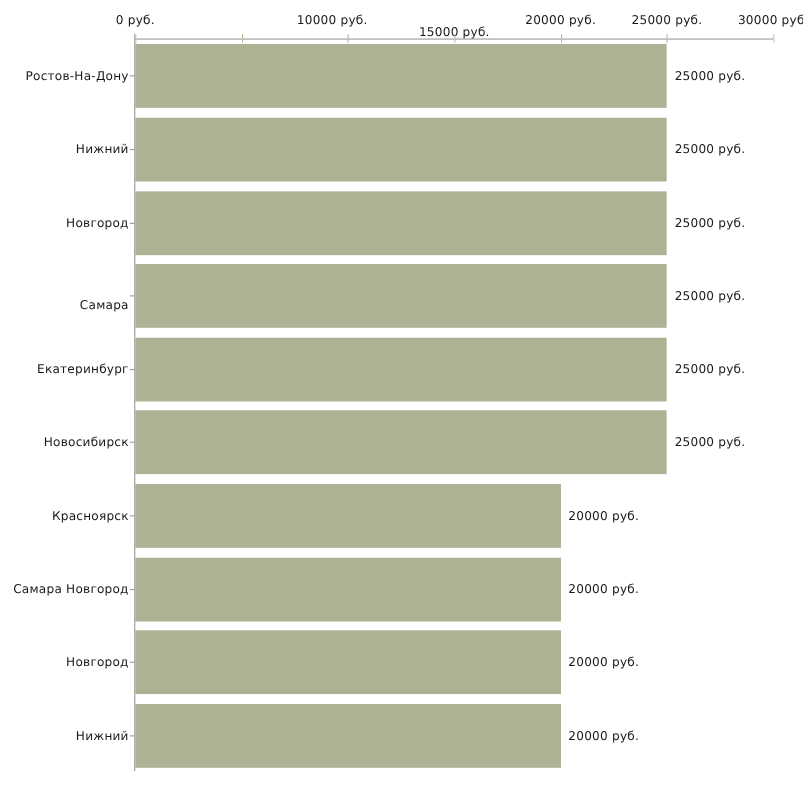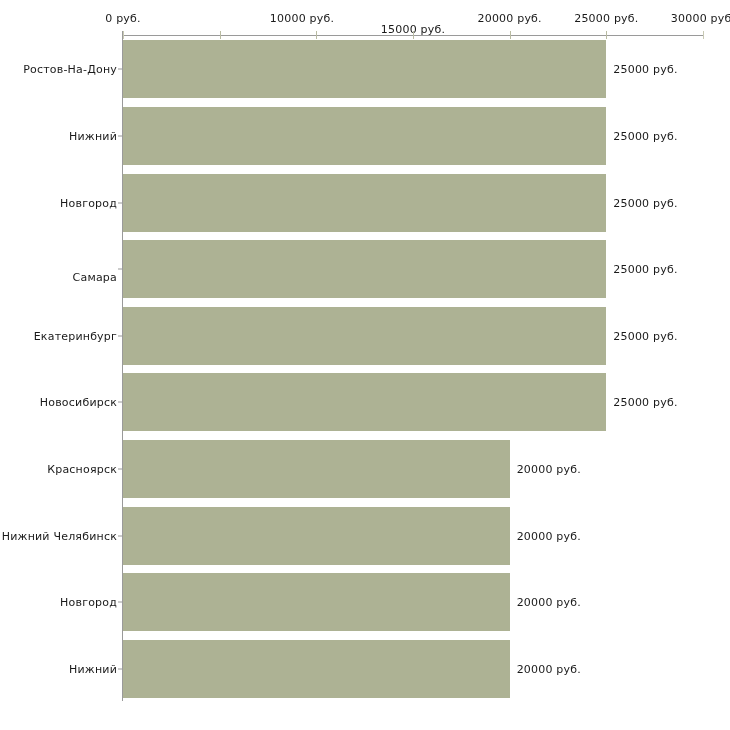--- a/index.html
+++ b/index.html
@@ -158,21 +158,21 @@
       <div class="cat-label" style="top: 202.5px;">Новгород</div>
       <div class="cat-tick" style="top: 202.5px;"></div>
       <div class="cat-label" style="top: 277px;">Самара</div>
       <div class="cat-tick" style="top: 269.1px;"></div>
       <div class="cat-label" style="top: 335.7px;">Екатеринбург</div>
       <div class="cat-tick" style="top: 335.7px;"></div>
       <div class="cat-label" style="top: 402.3px;">Новосибирск</div>
       <div class="cat-tick" style="top: 402.3px;"></div>
       <div class="cat-label" style="top: 468.9px;">Красноярск</div>
       <div class="cat-tick" style="top: 468.9px;"></div>
-      <div class="cat-label" style="top: 535.5px;">Нижний Челябинск</div>
+      <div class="cat-label" style="top: 535.5px;">Самара Новгород</div>
       <div class="cat-tick" style="top: 535.5px;"></div>
       <div class="cat-label" style="top: 602.1px;">Новгород</div>
       <div class="cat-tick" style="top: 602.1px;"></div>
       <div class="cat-label" style="top: 668.7px;">Нижний</div>
       <div class="cat-tick" style="top: 668.7px;"></div>
     </div>
 
   <div class="plot-area" id="plot-area">
       <div class="bar-row" style="top: 4.3px; height: 58px;">
         <div class="bar" style="width: 483.333px; background: rgb(173, 178, 148);"></div>

